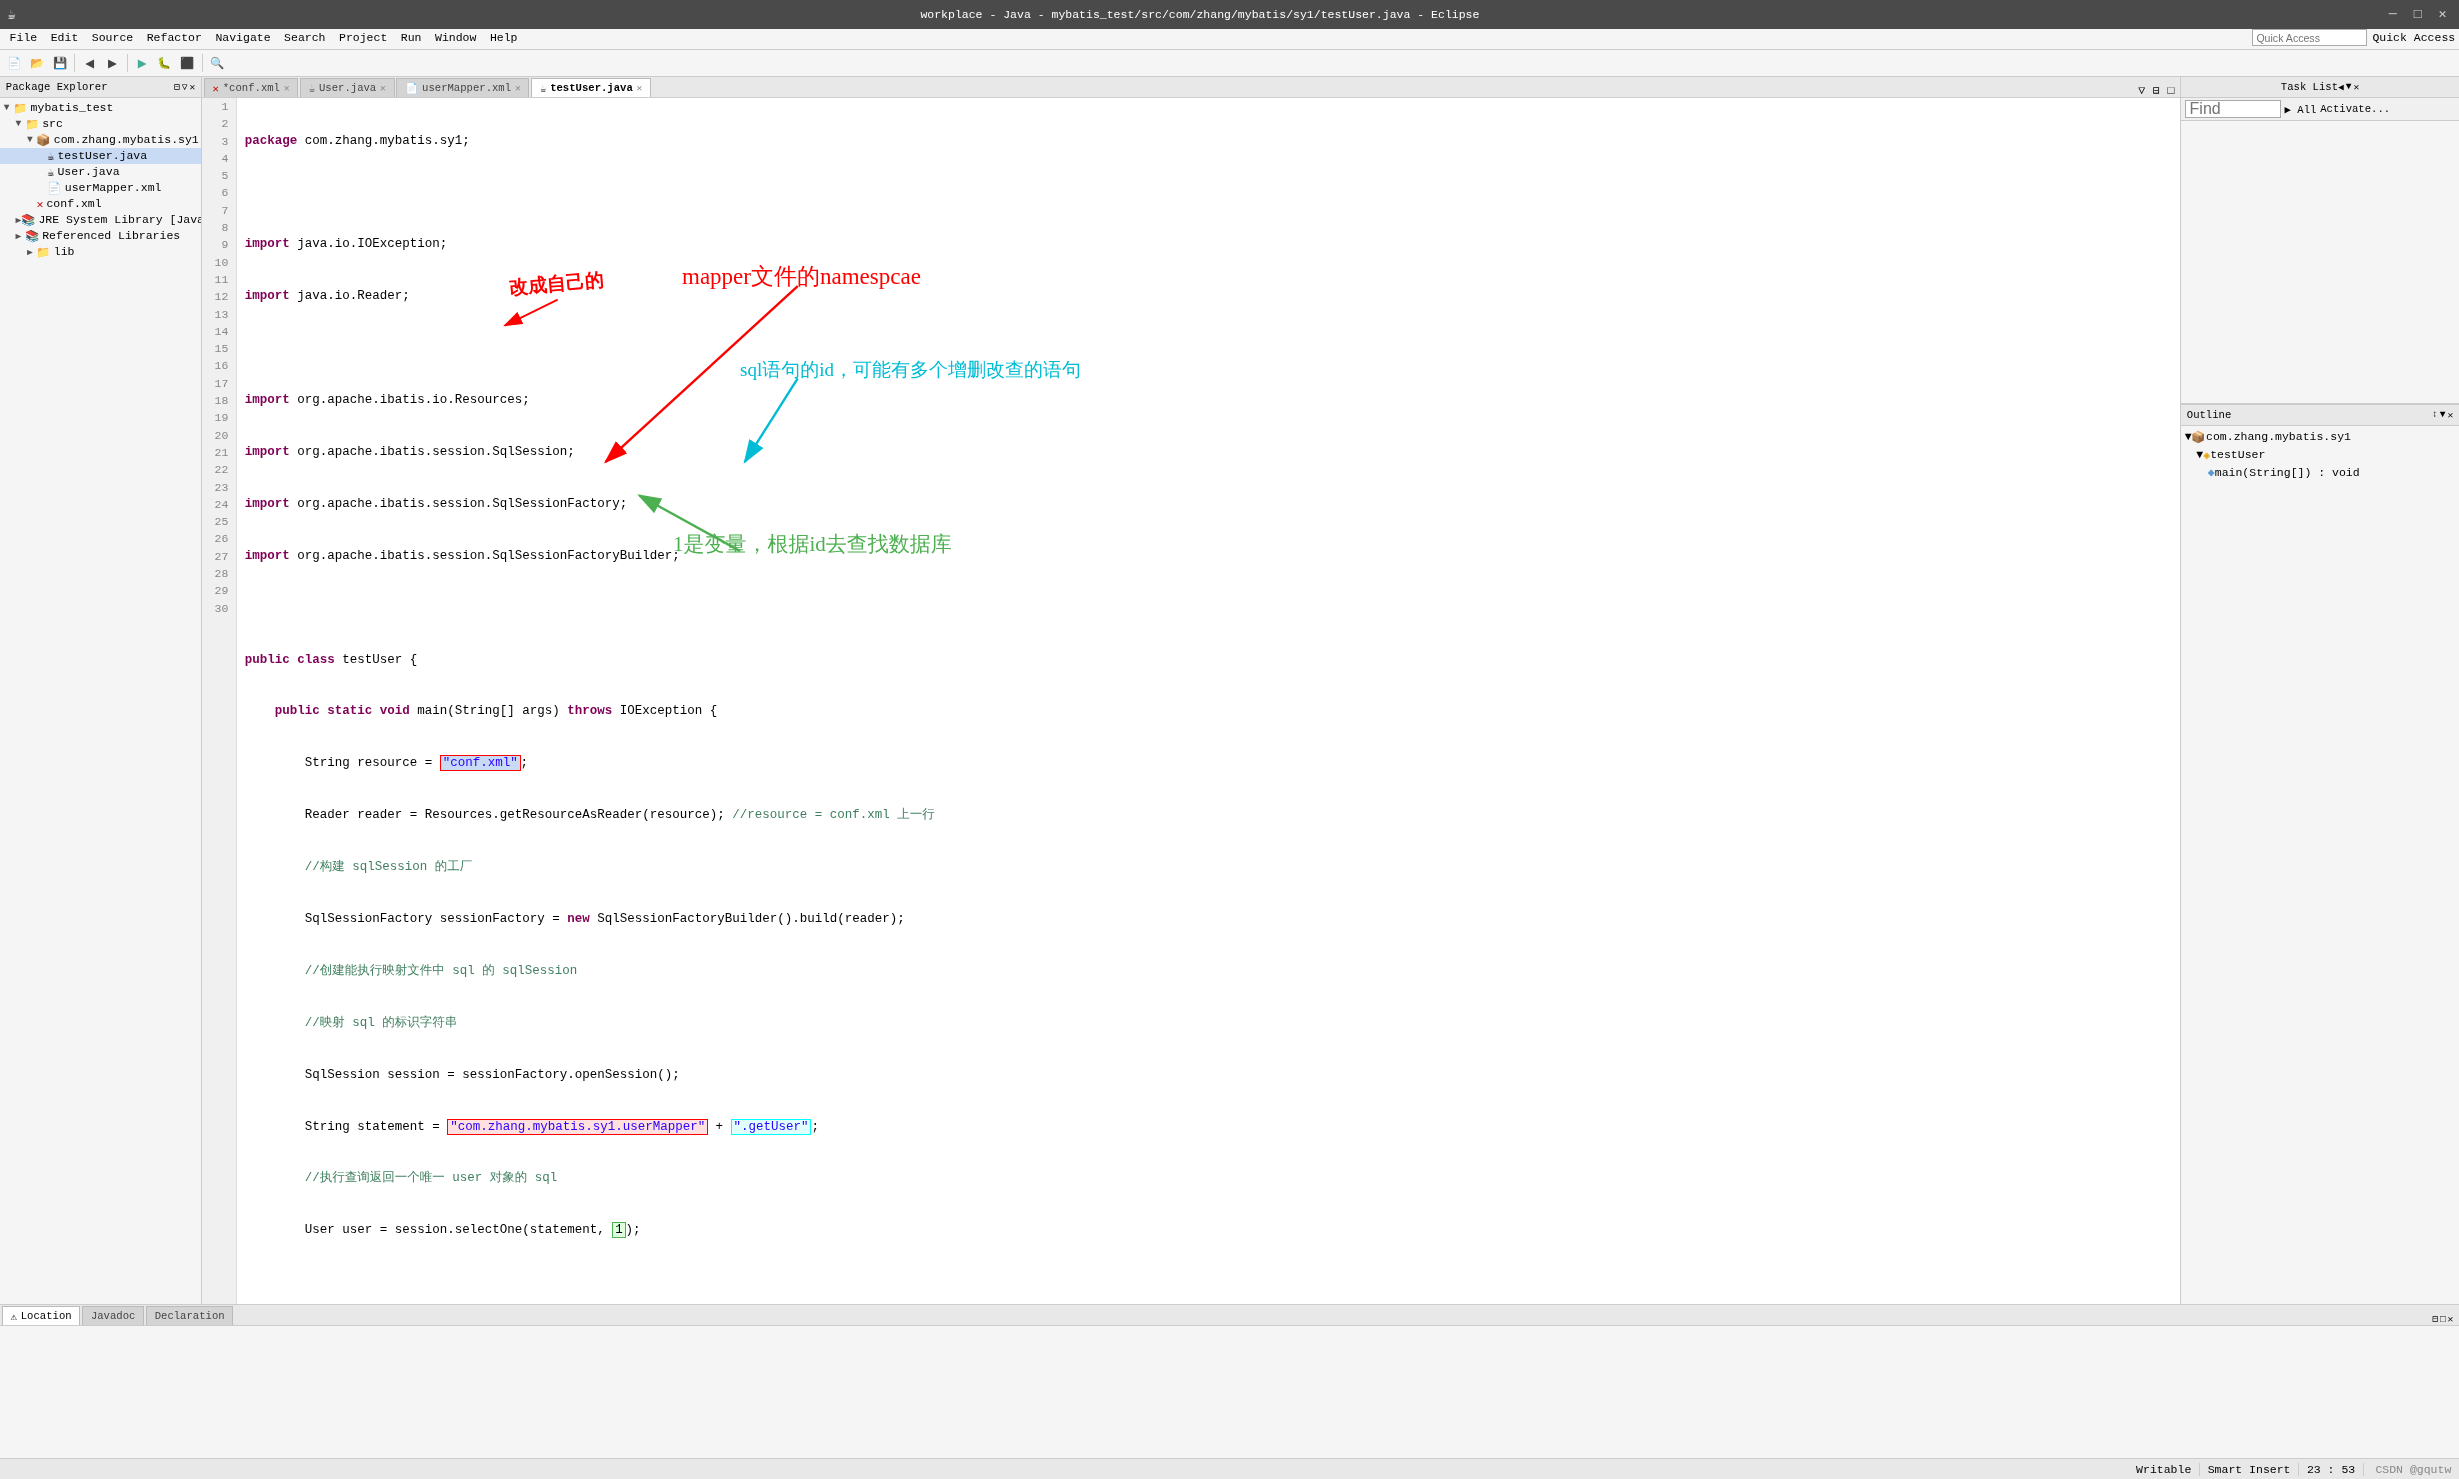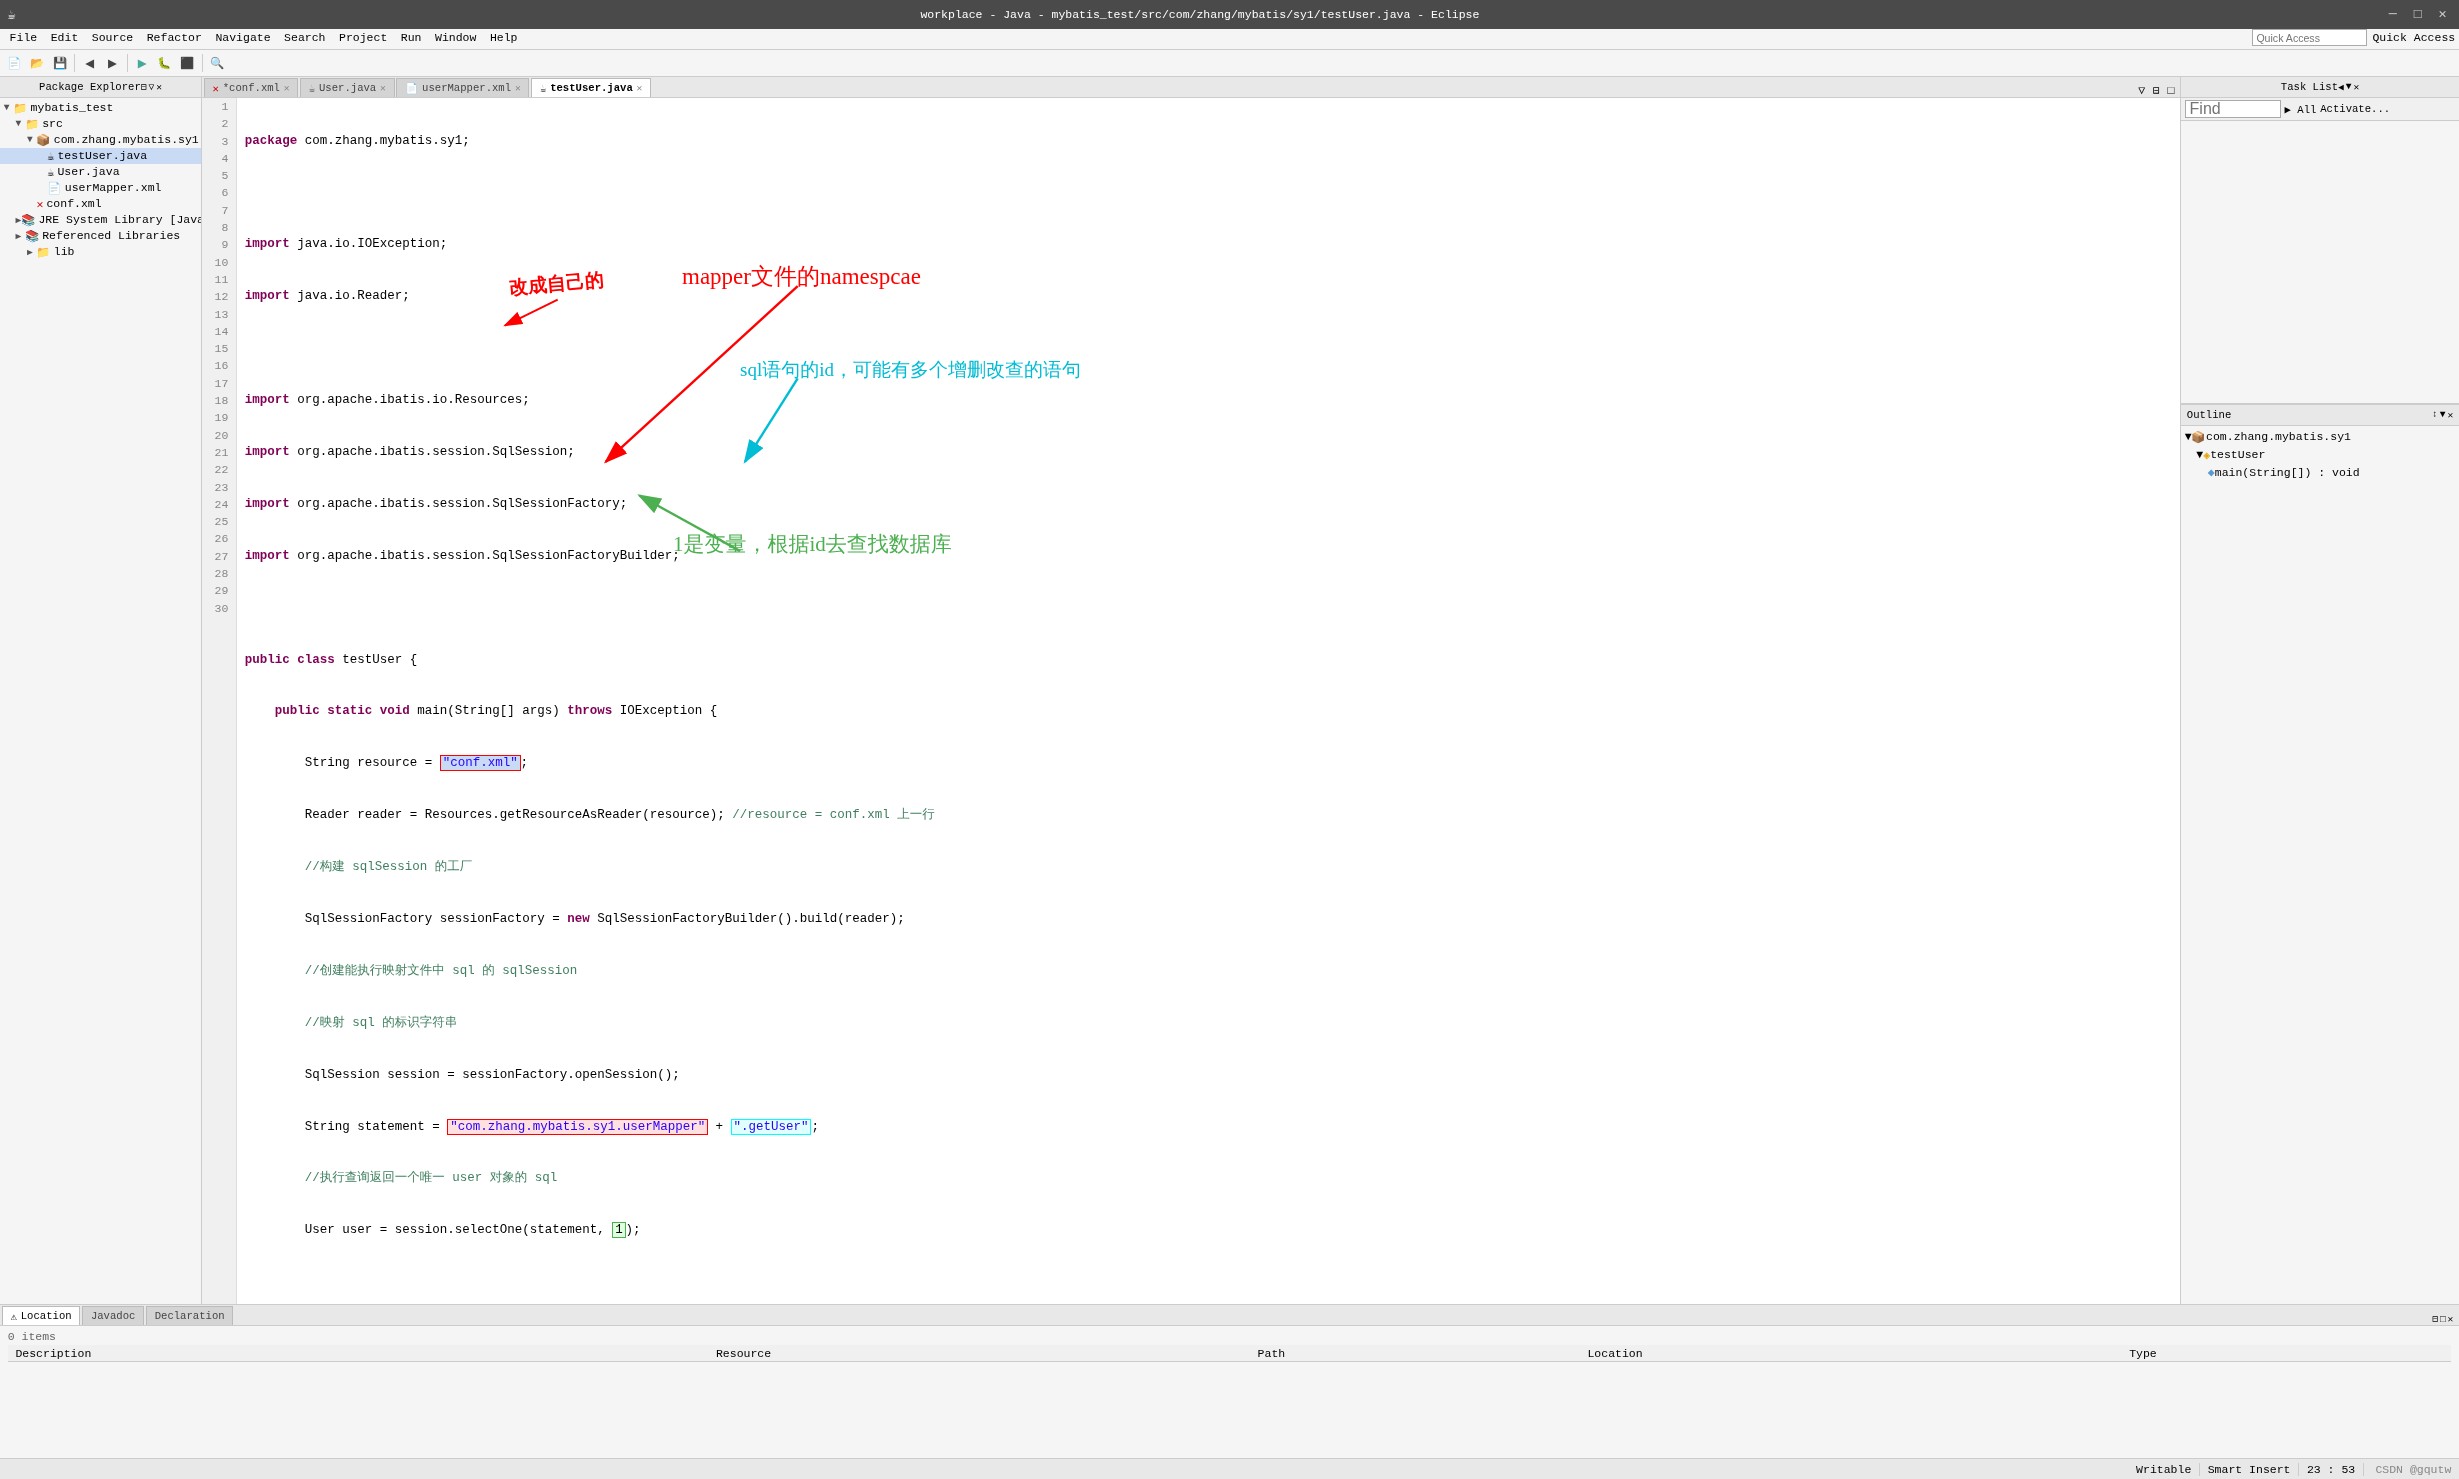--- a/index.html
+++ b/index.html
@@ -80,21 +80,21 @@
       flex-shrink: 0;
     }
     #package-explorer-header {
       height: 21px;
       background: #e8e8e8;
       border-bottom: 1px solid #ccc;
       display: flex;
       align-items: center;
       padding: 0 5.8px;
       font-size: 10.6px;
-      justify-content: center;
+      justify-content: space-between;
     }
     .panel-header-title { font-size: 10.6px; color: #000; }
     .panel-header-icons { display: flex; gap: 1.9px; }
     #tree-view {
       flex: 1;
       overflow: auto;
       padding: 1.9px 0;
       font-size: 11.5px;
     }
     .tree-item {
@@ -660,36 +660,20 @@
       <div class="bottom-tab">
         <span>Declaration</span>
       </div>
     </div>
     <div style="display:flex; align-items:center; gap:1.9px; padding:0 3.8px;">
       <span style="font-size:9.6px;">⊟</span>
       <span style="font-size:9.6px;">□</span>
       <span style="font-size:9.6px;">✕</span>
     </div>
   </div>
-  <div id="problems-content" style="padding:1.9px 7.7px; font-size:11.5px;">
-    <div style="padding:1.9px 0; color:#666;">0 items</div>
-    <table id="problems-table">
-      <thead>
-        <tr>
-          <th>Description</th>
-          <th>Resource</th>
-          <th>Path</th>
-          <th>Location</th>
-          <th>Type</th>
-        </tr>
-      </thead>
-      <tbody>
-      </tbody>
-    </table>
-  </div>
 </div>
 
 <div id="statusbar" style="height:21px; background:#e8e8e8; border-top:1px solid #ccc; display:flex; align-items:center; padding:0 7.7px; font-size:11.5px; justify-content:flex-end;">
   <div style="flex:1;"></div>
   <span class="status-item">Writable</span>
   <span class="status-item">Smart Insert</span>
   <span class="status-item">23 : 53</span>
   <span style="padding-left:11.5px; color:#888;">CSDN @gqutw</span>
 </div>
 

